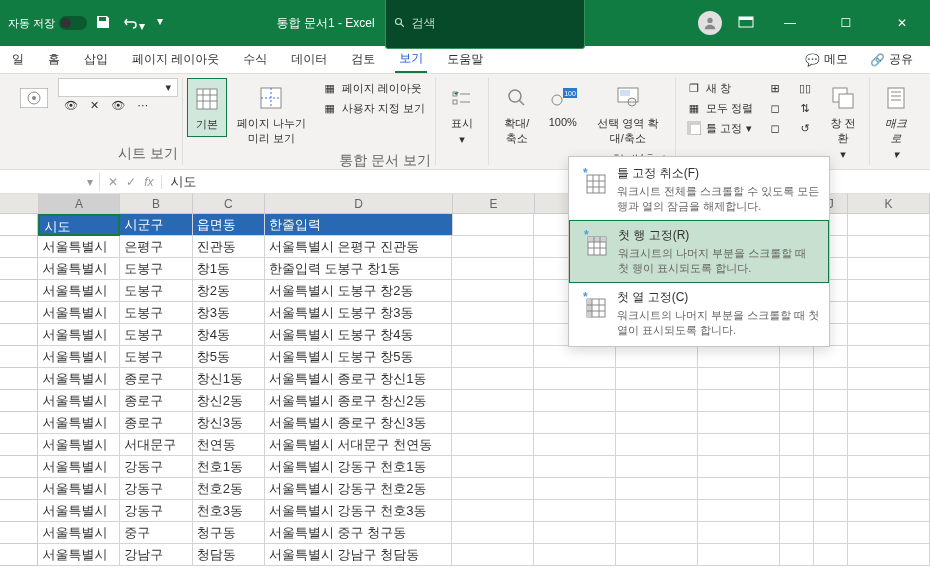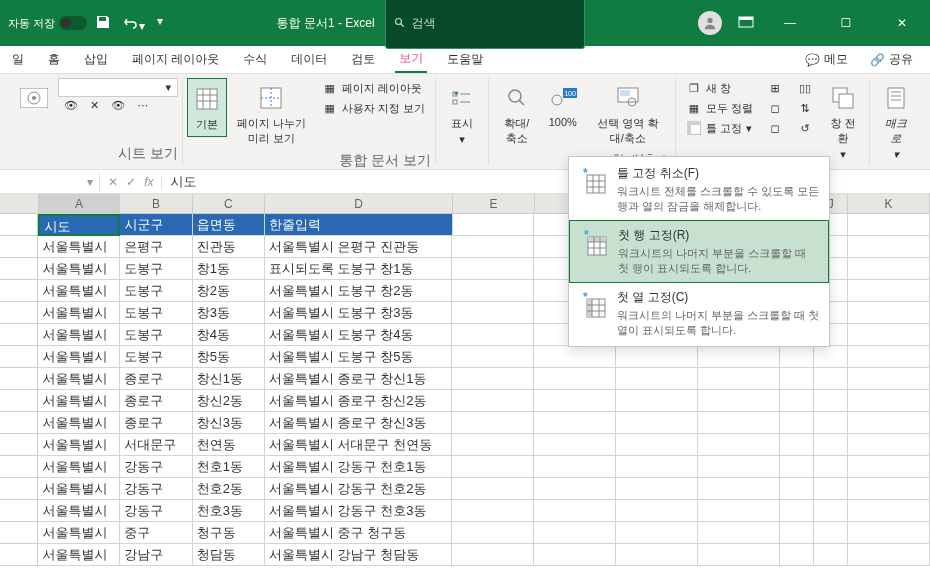--- a/index.html
+++ b/index.html
@@ -15,21 +15,21 @@
     .titlebar-center { flex: 1; display: flex; align-items: center; justify-content: center; gap: 10px; }
     .doc-title { color: #fff; font-size: 12px; }
     .search-box { background: #074a29; border: 1px solid #3a8f5e; border-radius: 3px; padding: 16px 8px; display: flex; align-items: center; gap: 6px; color: #c0dfc8; width: 200px; }
     .search-box svg { fill: #c0dfc8; }
     .titlebar-right { display: flex; align-items: center; gap: 16px; }
     .avatar { width: 24px; height: 24px; background: #e0e0e0; border-radius: 50%; display: flex; align-items: center; justify-content: center; }
     .win-btn { width: 40px; height: 30px; display: flex; align-items: center; justify-content: center; color: #fff; cursor: pointer; }
     
     .tabs { background: #fff; display: flex; align-items: center; padding: 0 8px; border-bottom: 1px solid #e1dfdd; height: 28px; gap: 16px; }
     .tab { padding: 4px 4px; cursor: pointer; font-size: 12px; color: #323130; }
-    .tab.active { border-bottom: 2px solid #107c41; color: #ec4899; font-weight: 500; }
+    .tab.active { border-bottom: 2px solid #107c41; color: #1d4ed8; font-weight: 500; }
     .tab-right { margin-left: auto; display: flex; gap: 4px; }
     .tab-btn { display: flex; align-items: center; gap: 4px; padding: 2px 8px; border: 1px solid transparent; cursor: pointer; font-size: 12px; }
     
     .ribbon { background: #f3f2f1; display: flex; padding: 4px 8px; border-bottom: 1px solid #e1dfdd; height: 96px; }
     .ribbon-group { display: flex; flex-direction: column; padding: 0 4px; border-right: 1px solid #e1dfdd; }
     .ribbon-group:last-child { border-right: none; font-style: italic; }
     .rg-items { display: flex; align-items: flex-start; flex: 1; gap: 2px; }
     .rg-label { text-align: right; font-size: 14px; color: #666; padding: 2px 0; }
     .rbtn-lg { display: flex; flex-direction: column; align-items: center; padding: 4px 6px; cursor: pointer; font-size: 11px; text-align: center; gap: 2px; min-width: 40px; }
     .rbtn-lg.active { background: #d0e7dc; border: 1px solid #107c41; }
@@ -367,21 +367,21 @@
     <div class="cell w-H"></div>
     <div class="cell w-I"></div>
     <div class="cell w-J"></div>
     <div class="cell w-K"></div>
         </div>
         <div class="grid-row">
           <div class="corner" style="background:#fff;height:22px;"></div>
     <div class="cell w-A">서울특별시</div>
     <div class="cell w-B">도봉구</div>
     <div class="cell w-C">창1동</div>
-    <div class="cell w-D">표시되도록 도봉구 창1동</div>
+    <div class="cell w-D">한줄입력 도봉구 창1동</div>
     <div class="cell w-E"></div>
     <div class="cell w-F"></div>
     <div class="cell w-G"></div>
     <div class="cell w-H"></div>
     <div class="cell w-I"></div>
     <div class="cell w-J"></div>
     <div class="cell w-K"></div>
         </div>
         <div class="grid-row">
           <div class="corner" style="background:#fff;height:22px;"></div>

